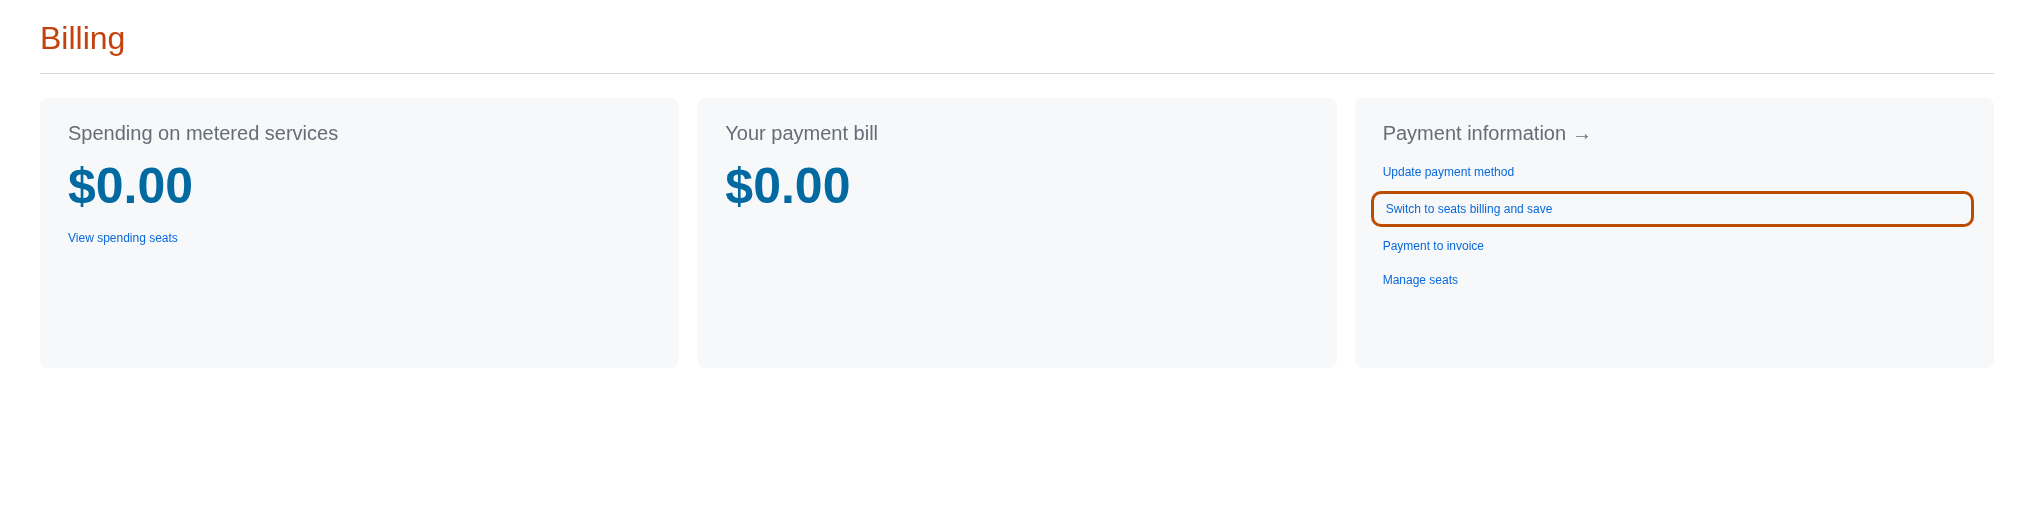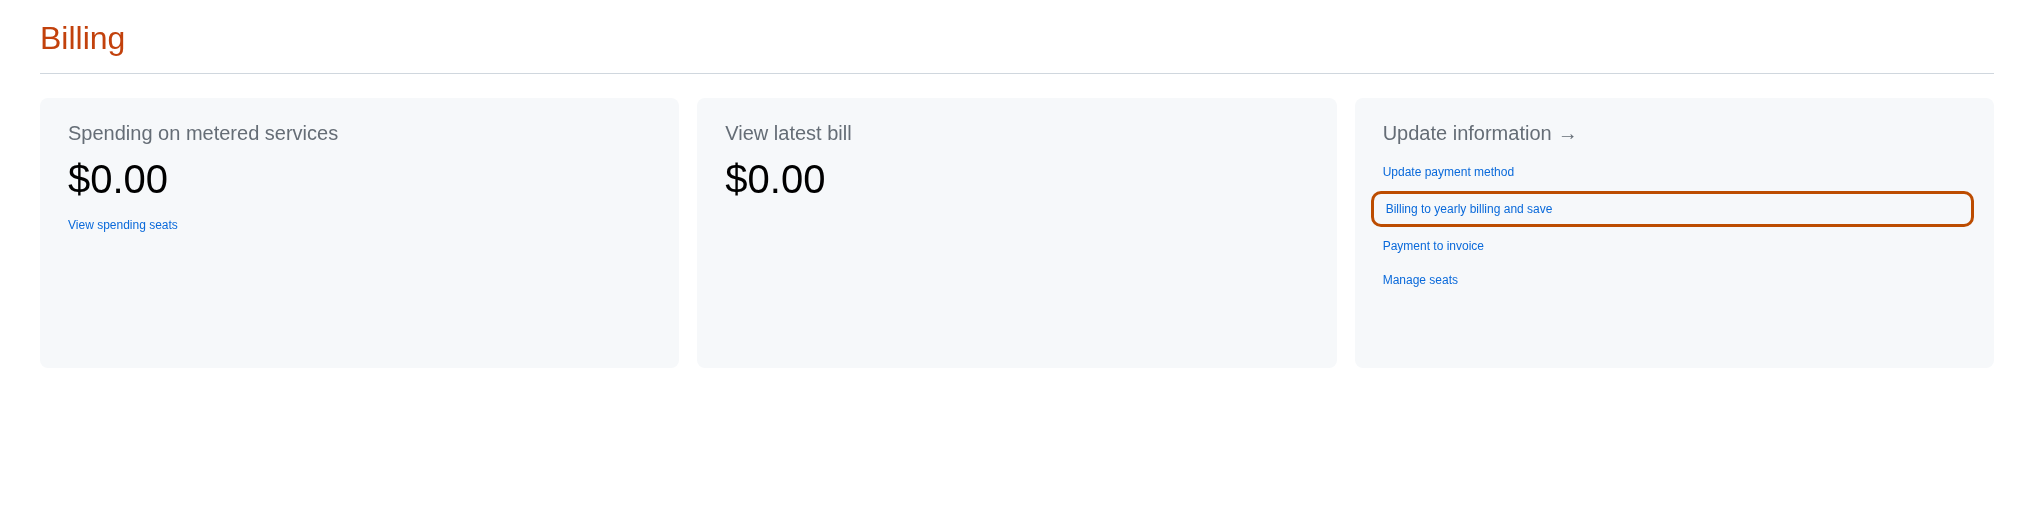--- a/index.html
+++ b/index.html
@@ -38,23 +38,23 @@
     .card-title {
       font-size: 20px;
       color: #656d76;
       font-weight: 400;
       margin-bottom: 12px;
       display: flex;
       align-items: center;
       gap: 6px;
     }
     .card-amount {
-      font-size: 40px;
-      font-weight: 400;
-      color: #000000;
+      font-size: 50px;
+      font-weight: 700;
+      color: #0369a1;
       margin-bottom: 16px;
     }
     .link {
       color: #0969da;
       text-decoration: none;
       font-size: 12px;
       cursor: pointer;
       display: block;
     }
     .payment-links {
@@ -87,30 +87,30 @@
 
 <div class="cards">
 
   <div class="card">
     <div class="card-title">Spending on metered services</div>
     <div class="card-amount">$0.00</div>
     <a class="link">View spending seats</a>
   </div>
 
   <div class="card">
-    <div class="card-title">View latest bill</div>
+    <div class="card-title">Your payment bill</div>
     <div class="card-amount">$0.00</div>
   </div>
 
   <div class="card">
     <div class="card-title">
-      <span>Update information</span>
+      <span>Payment information</span>
       <span class="arrow-icon">→</span>
     </div>
     <div class="payment-links">
       <a class="link">Update payment method</a>
-      <a class="link highlighted">Billing to yearly billing and save</a>
+      <a class="link highlighted">Switch to seats billing and save</a>
       <a class="link">Payment to invoice</a>
       <a class="link">Manage seats</a>
     </div>
   </div>
 
 </div>
 
 </body></html>

